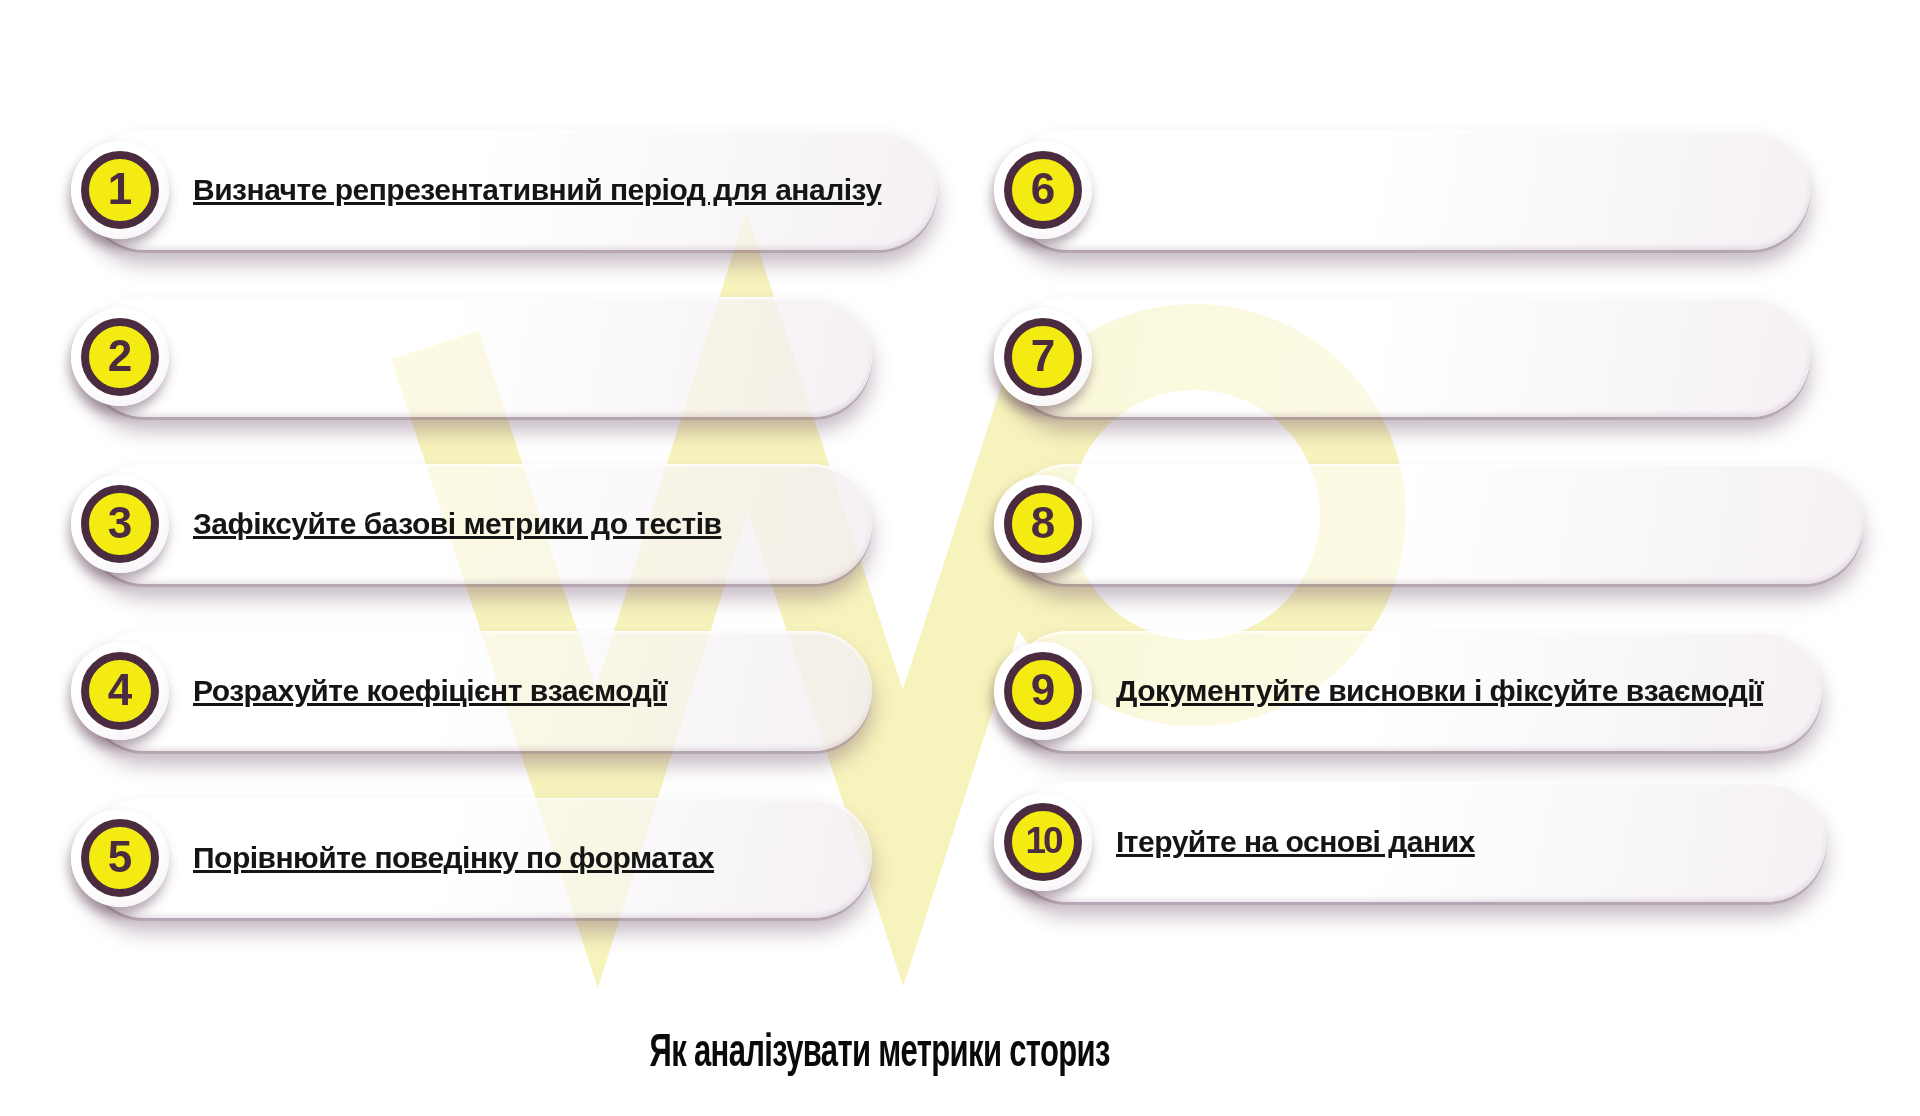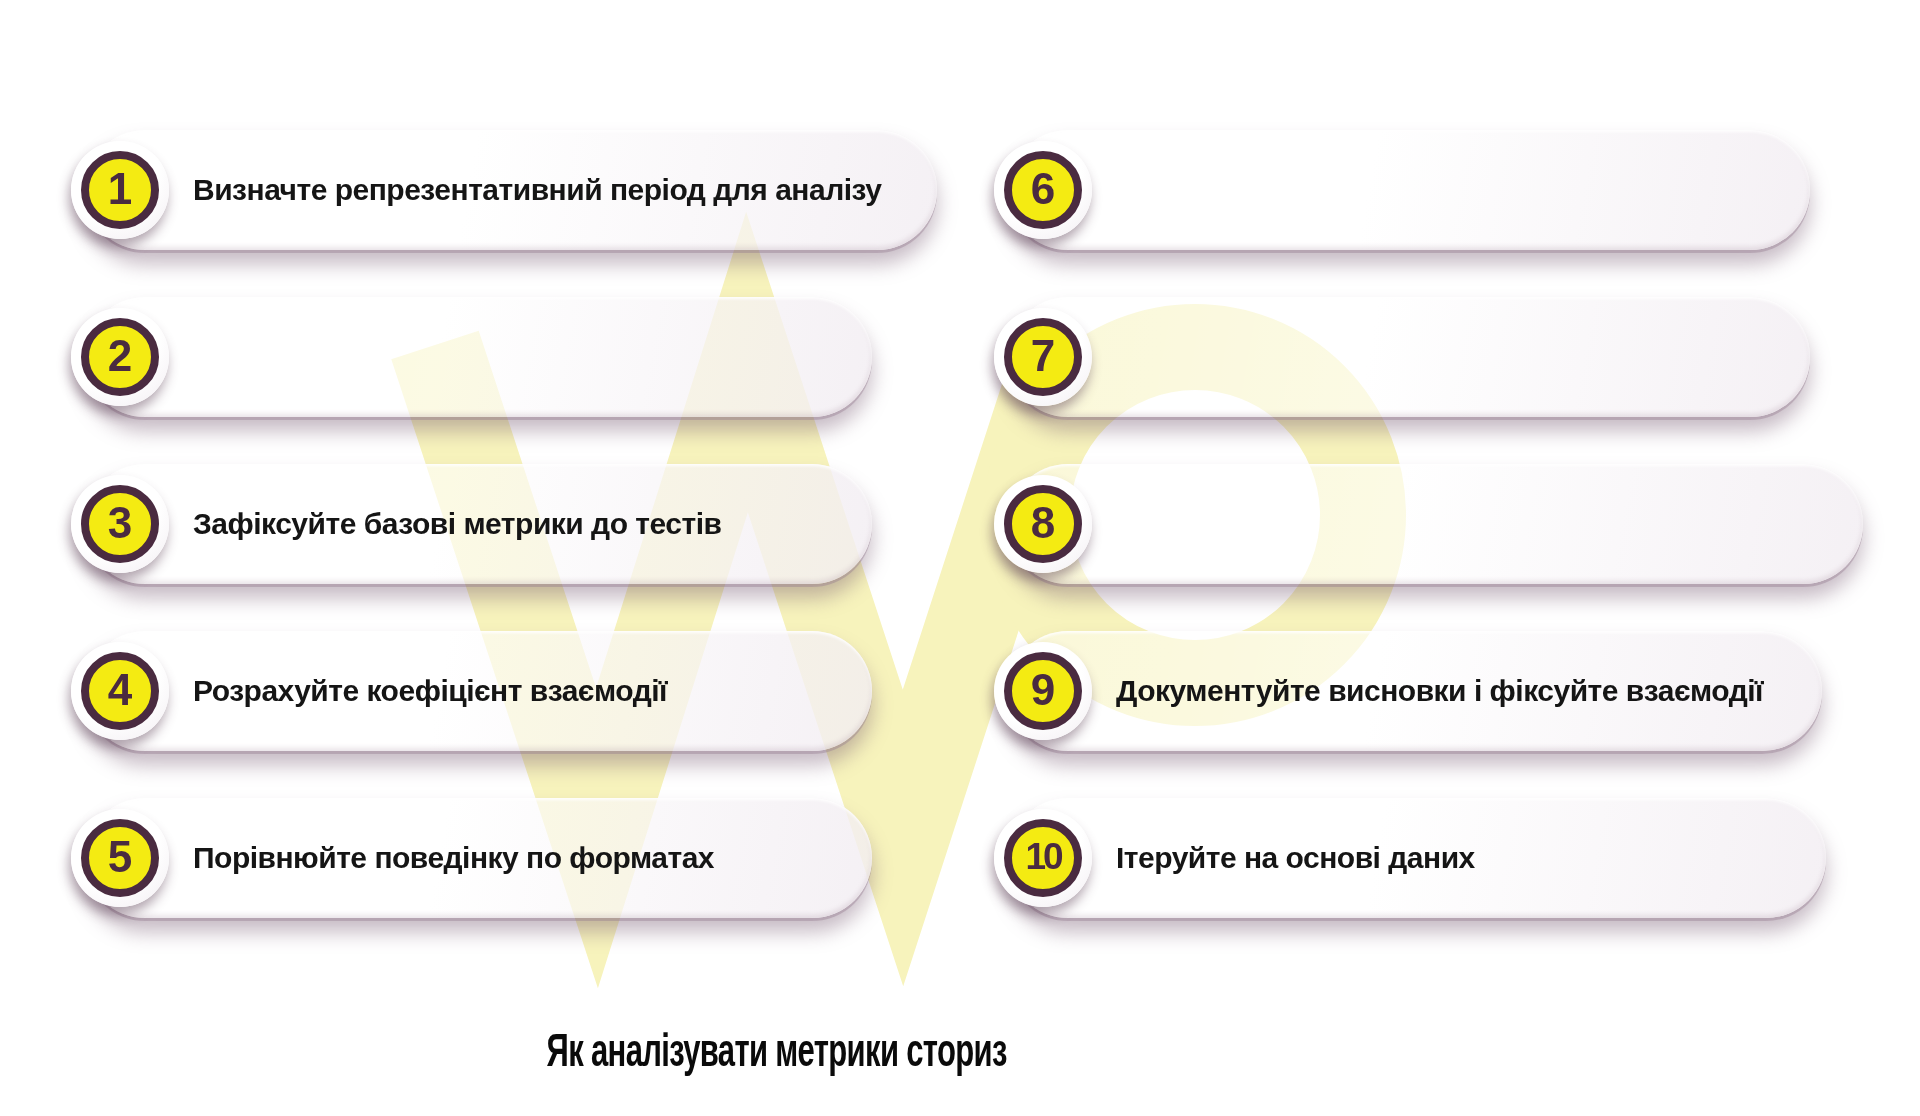--- a/index.html
+++ b/index.html
@@ -31,25 +31,25 @@
   }
   .p1{left:85px; top:130px;width:852px;}
   .p2{left:85px; top:297px;width:787px;}
   .p3{left:85px; top:464px;width:787px;}
   .p4{left:85px; top:631px;width:787px;}
   .p5{left:85px; top:798px;width:787px;}
   .p6{left:1008px;top:130px;width:802px;}
   .p7{left:1008px;top:297px;width:802px;}
   .p8{left:1008px;top:464px;width:855px;}
   .p9{left:1008px;top:631px;width:814px;}
-  .p10{left:1008px;top:798px;width:818px;}
+  .p10{left:1008px;top:782px;width:818px;}
 
   .label{
     font-size:30px;font-weight:bold;color:var(--ink);
-    letter-spacing:-0.5px;white-space:nowrap;line-height:1.15;
+    letter-spacing:-0.5px;white-space:nowrap;line-height:1.15;text-decoration:underline;
   }
 
   
   .badge{
     position:absolute;left:-14px;top:50%;transform:translateY(-50%);
     width:98px;height:98px;border-radius:50%;
     background:radial-gradient(circle at 38% 30%,#ffffff 55%,#f1ecf1 100%);
     box-shadow:-2px 8px 12px rgba(85,55,78,0.45);
     display:flex;align-items:center;justify-content:center;
   }
@@ -59,21 +59,21 @@
     background:var(--yellow);
     color:var(--plum);
     display:flex;align-items:center;justify-content:center;
     font-size:44px;font-weight:bold;line-height:1;padding-bottom:3px;
   }
   .p10 .badge-inner{font-size:37px;letter-spacing:-3px;}
 
   
   .title{
     position:absolute;left:428px;top:1022px;width:800px;z-index:1;
-    text-align:left;
+    text-align:right;
   }
   .title-inner{
     display:inline-block;font-size:47px;font-weight:bold;color:#0a0a0a;
     letter-spacing:-1px;white-space:nowrap;
     transform:scaleX(0.66);transform-origin:center;
   }
 </style>
 </head>
 <body>
 

